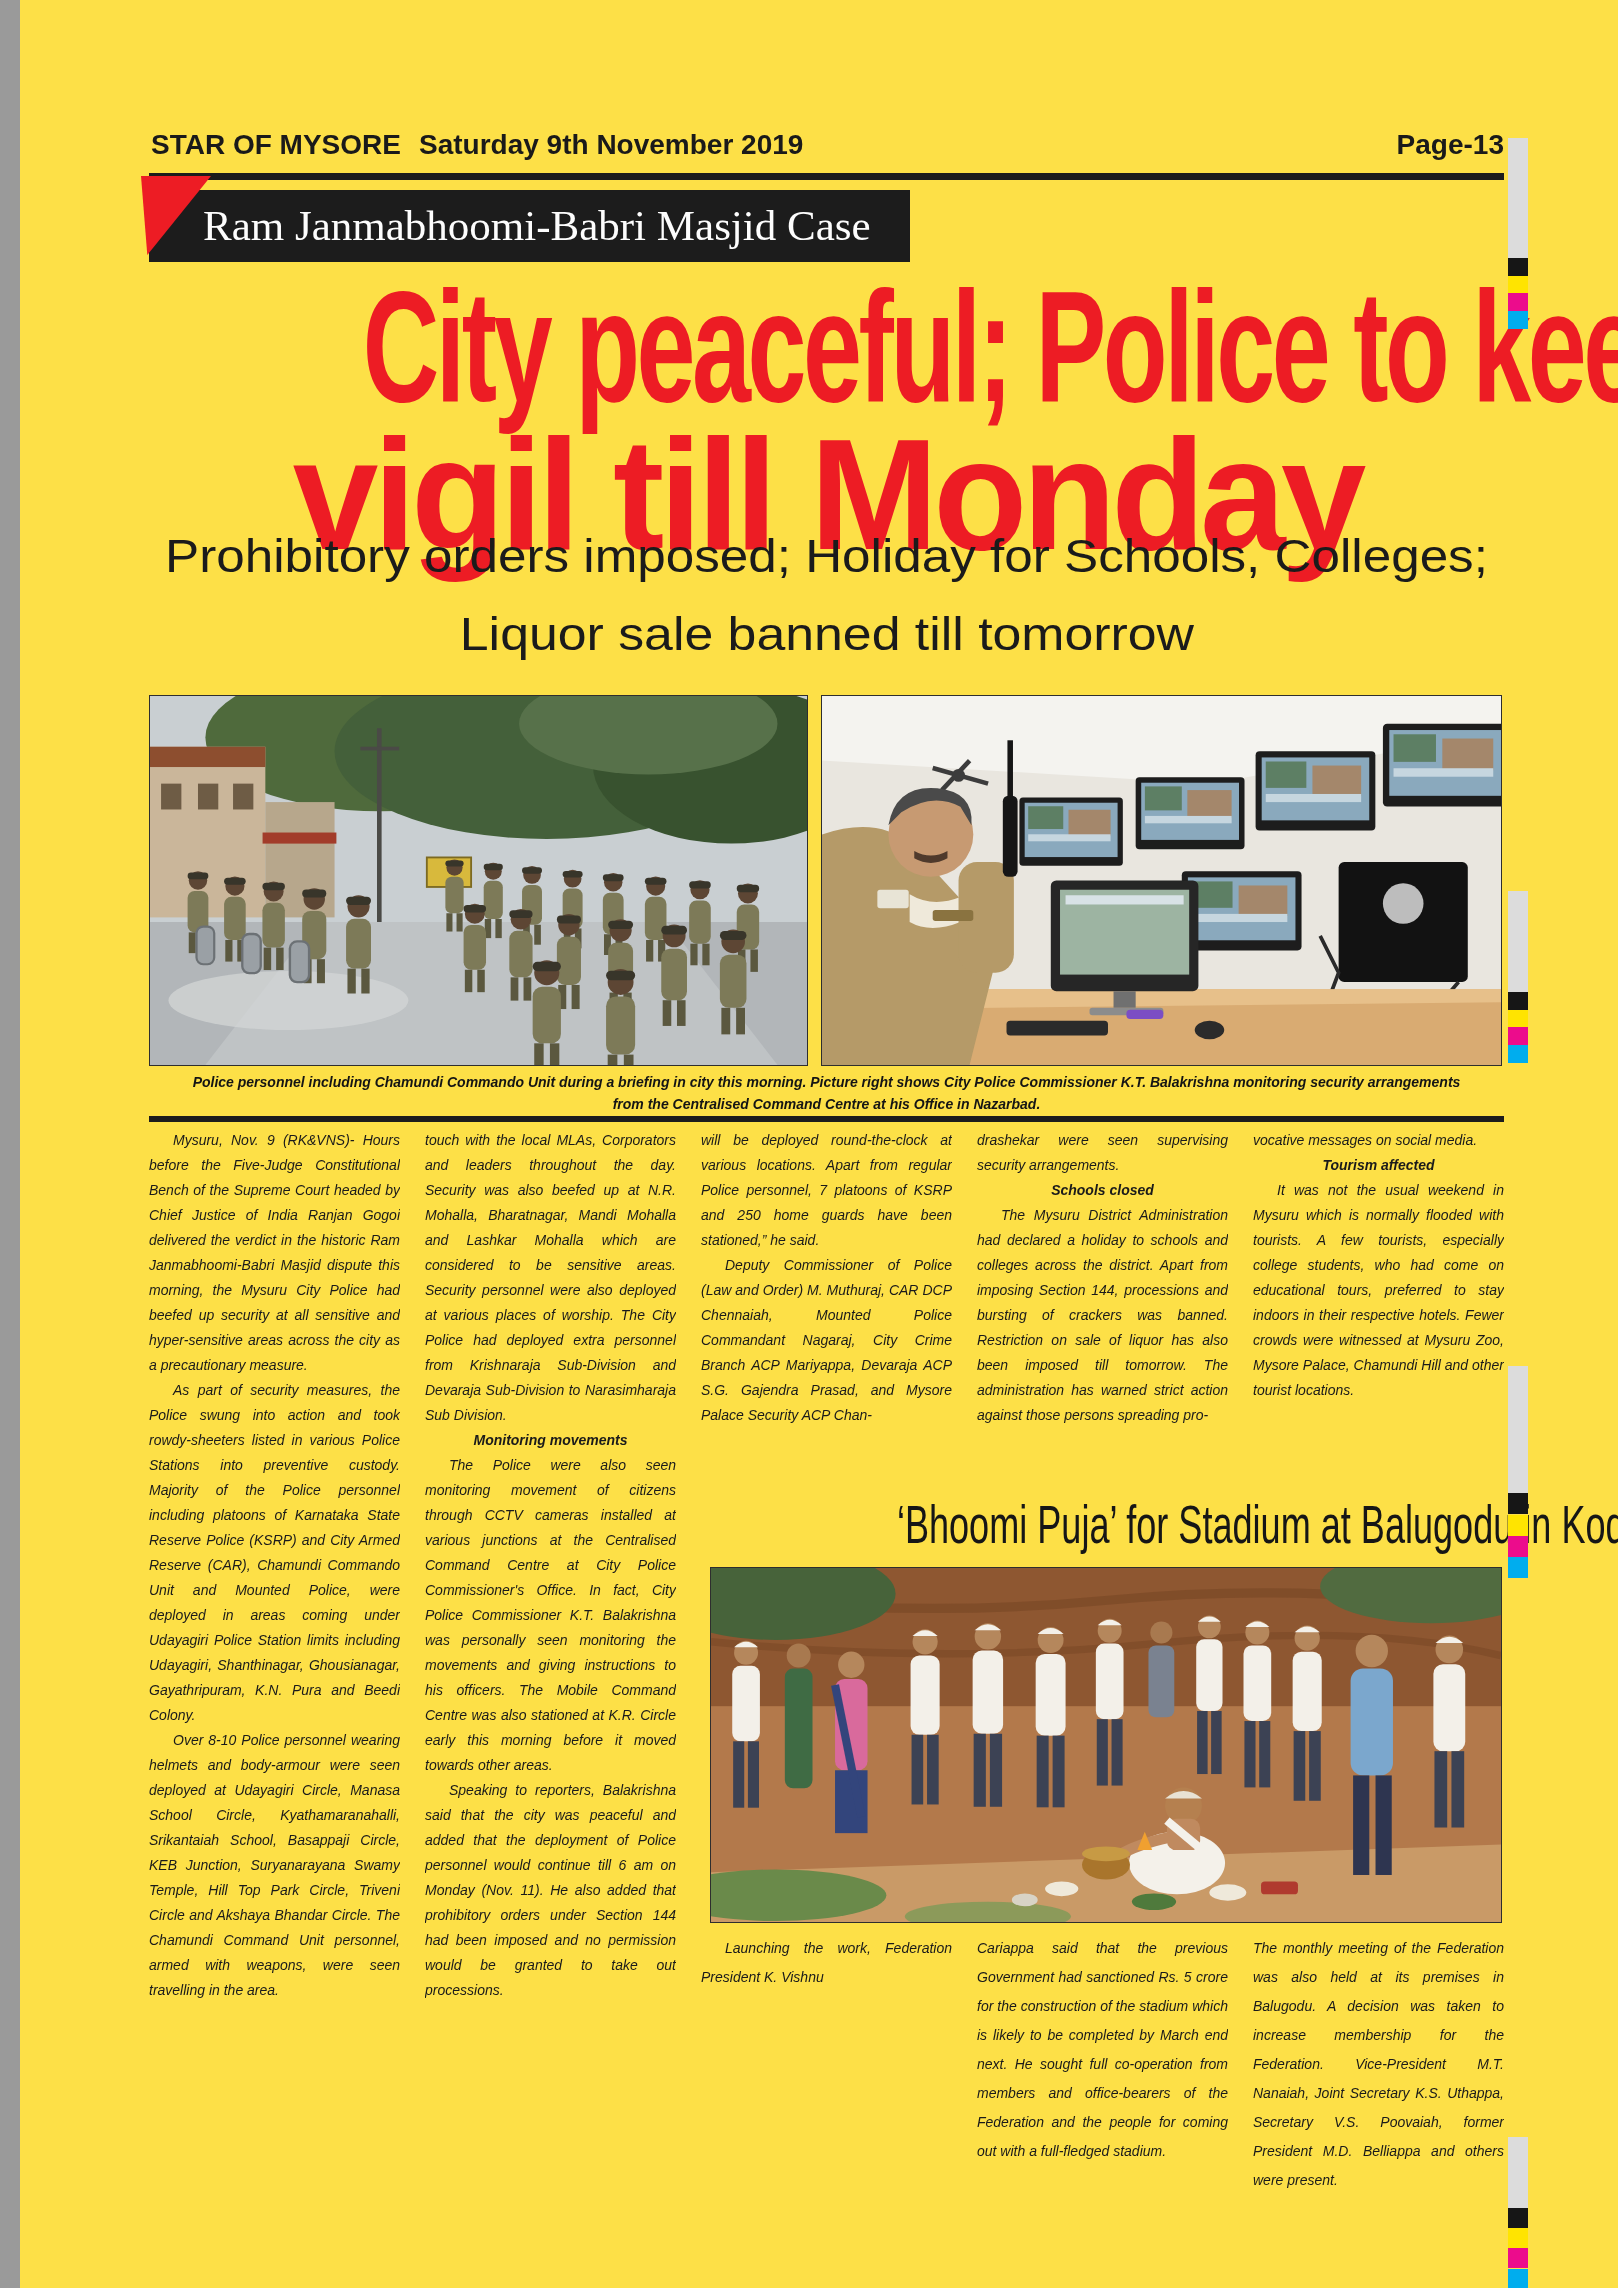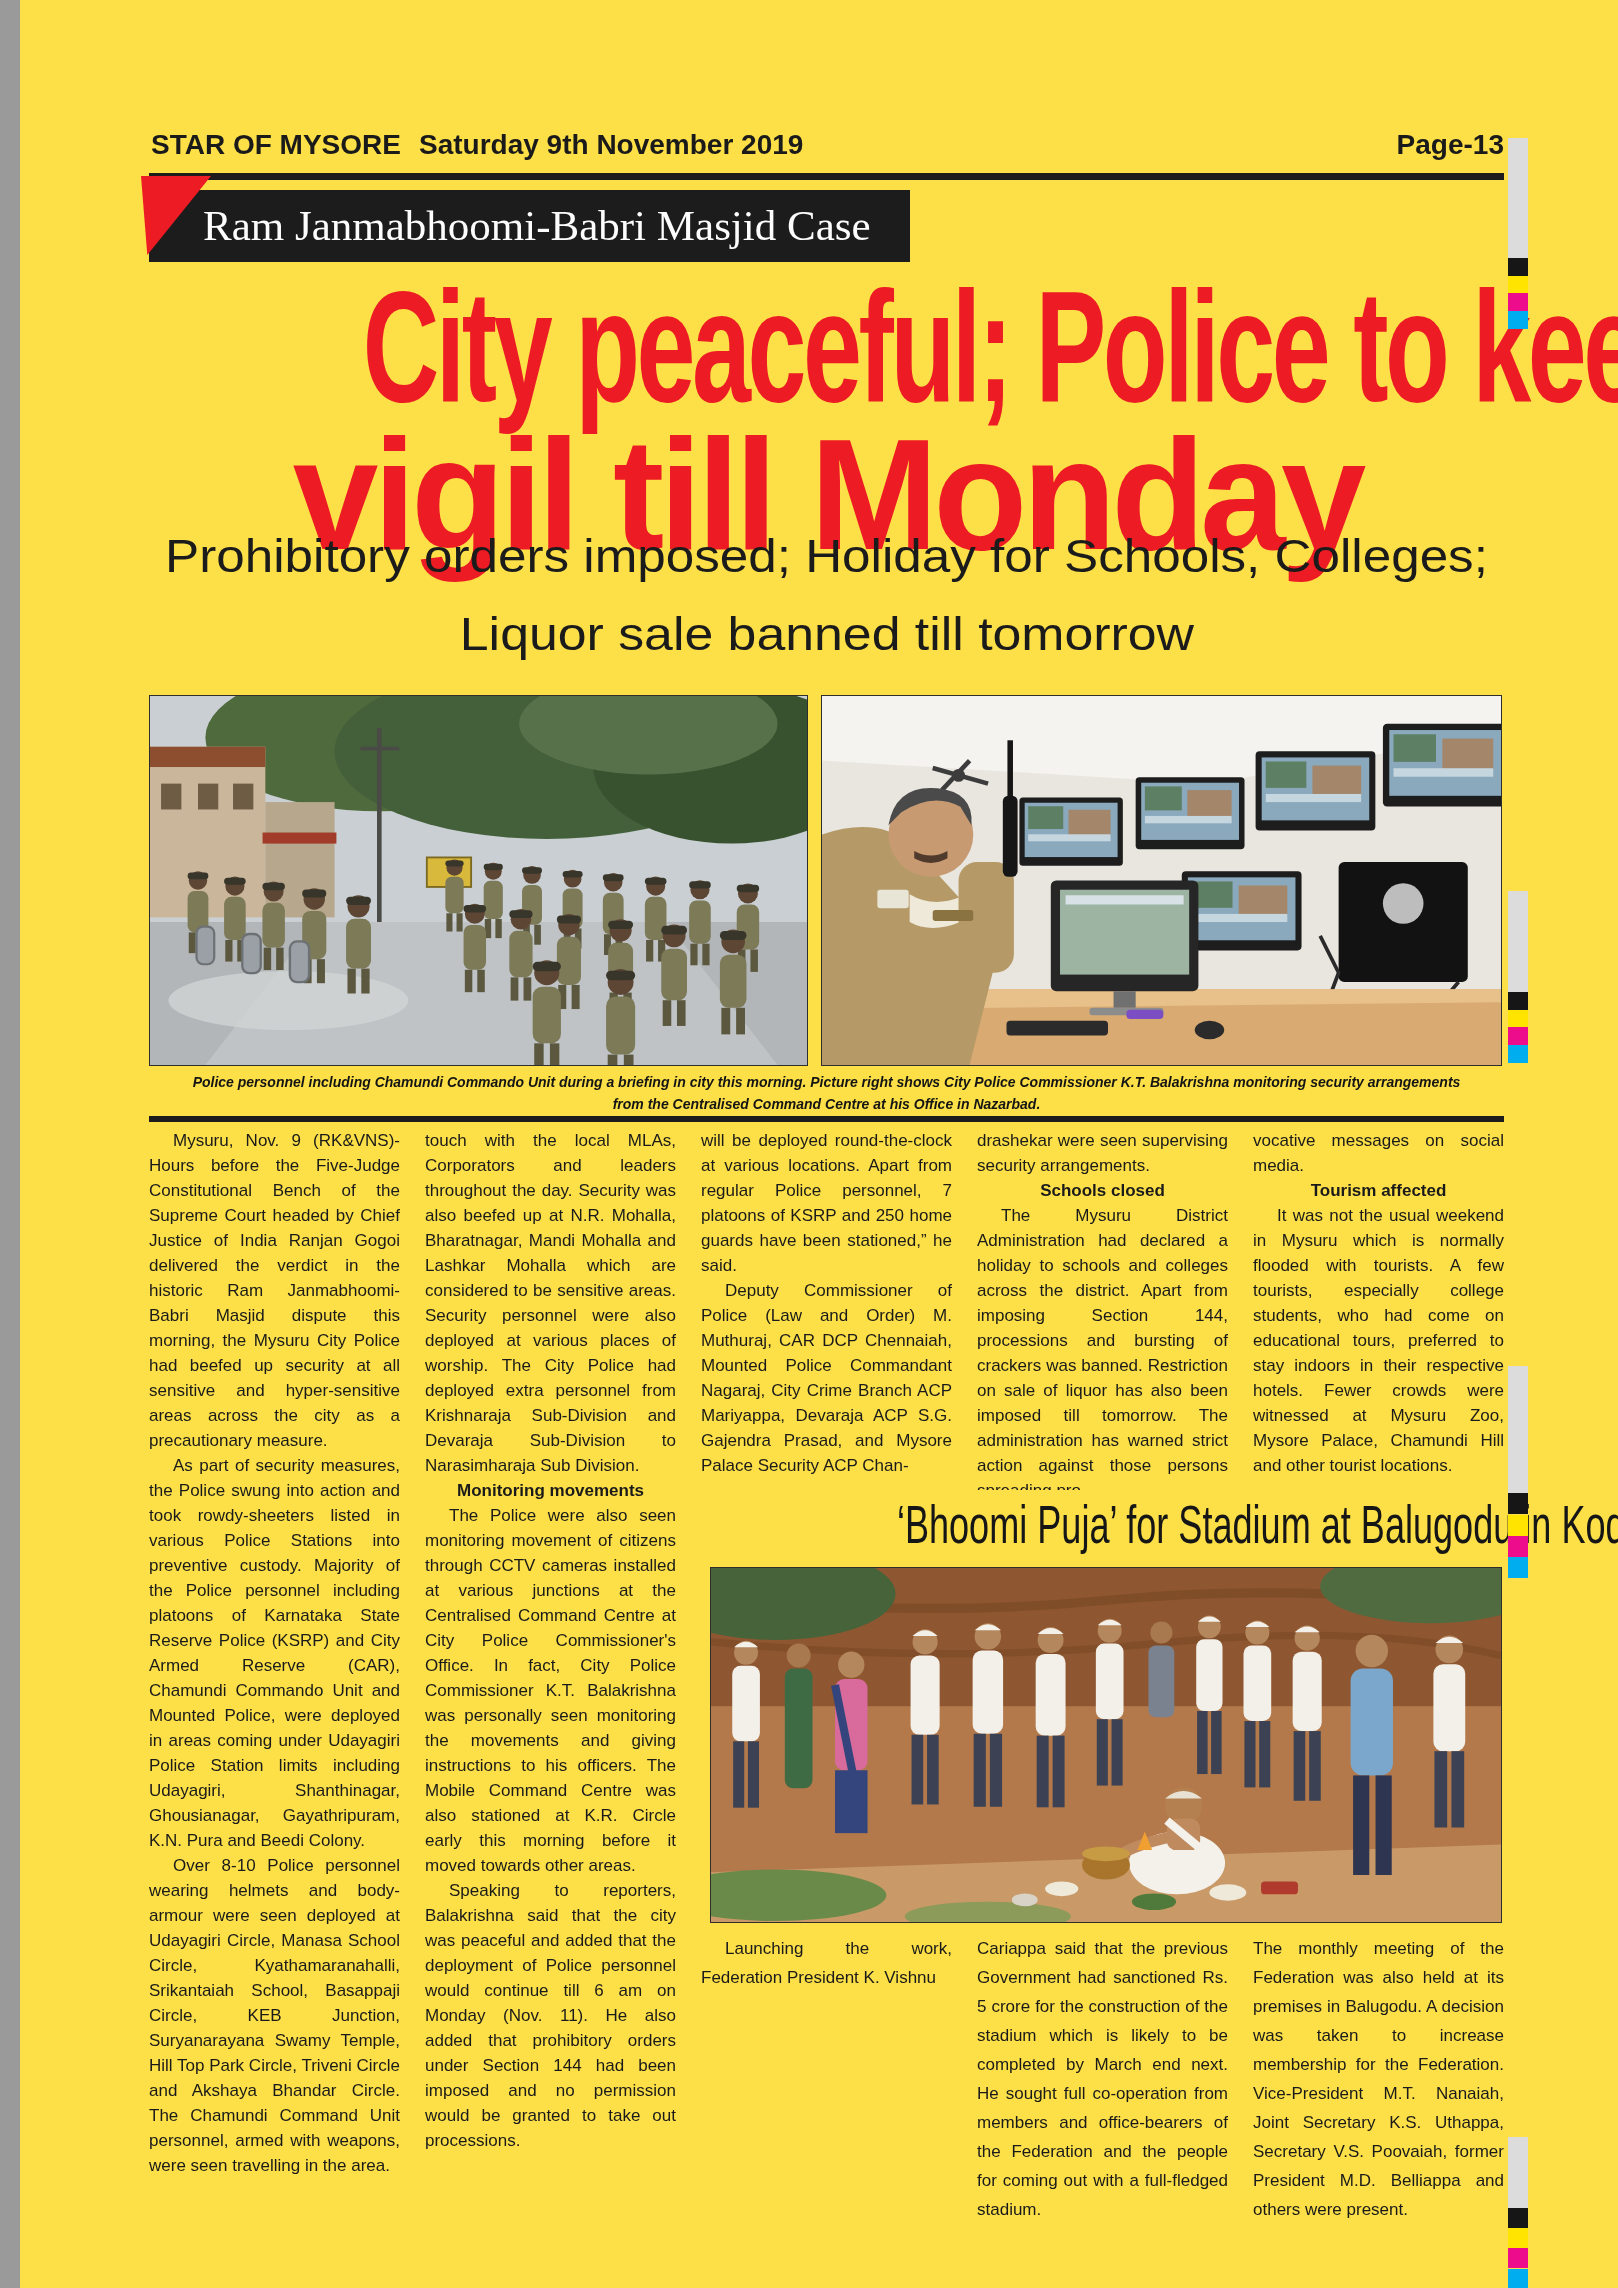--- a/index.html
+++ b/index.html
@@ -18,21 +18,21 @@
   .fitline{display:inline-block;white-space:nowrap;transform-origin:center top;}
   .redline{font-size:140px;font-weight:bold;letter-spacing:-4.6px;line-height:1;}
   .subhl{font-size:45px;font-weight:normal;color:#1b1b1b;line-height:1;}
   .bhoomi{font-size:54px;font-weight:normal;color:#161616;line-height:1;}
   
   .photo{border:1.8px solid #2e2e2e;overflow:hidden;background:#d8d5cf;}
   .photo svg{display:block;width:100%;height:100%;}
   
   .caption{font-size:14px;font-weight:bold;font-style:italic;line-height:22px;text-align:center;color:#141414;}
   
-  .col{font-size:17px;line-height:25px;text-align:justify;overflow:hidden;}
+  .col{font-size:14px;line-height:25px;text-align:justify;overflow:hidden;font-style:italic;}
   .col p.para{margin:0;text-indent:24px;}
   .col p.para.noindent{text-indent:0;}
   .col .subhead{font-weight:bold;text-align:center;text-indent:0;}
   .col2nd{line-height:29px;}
   
   .rm{left:1488px;width:20px;position:absolute;}
 </style>
 </head>
 <body>
 

